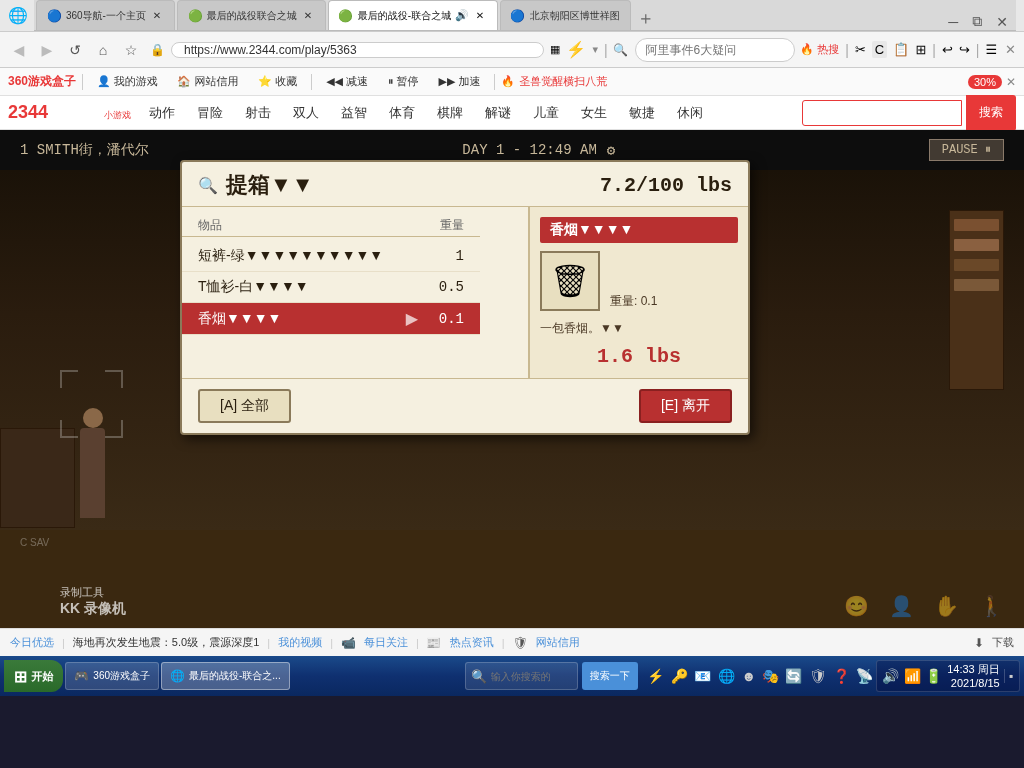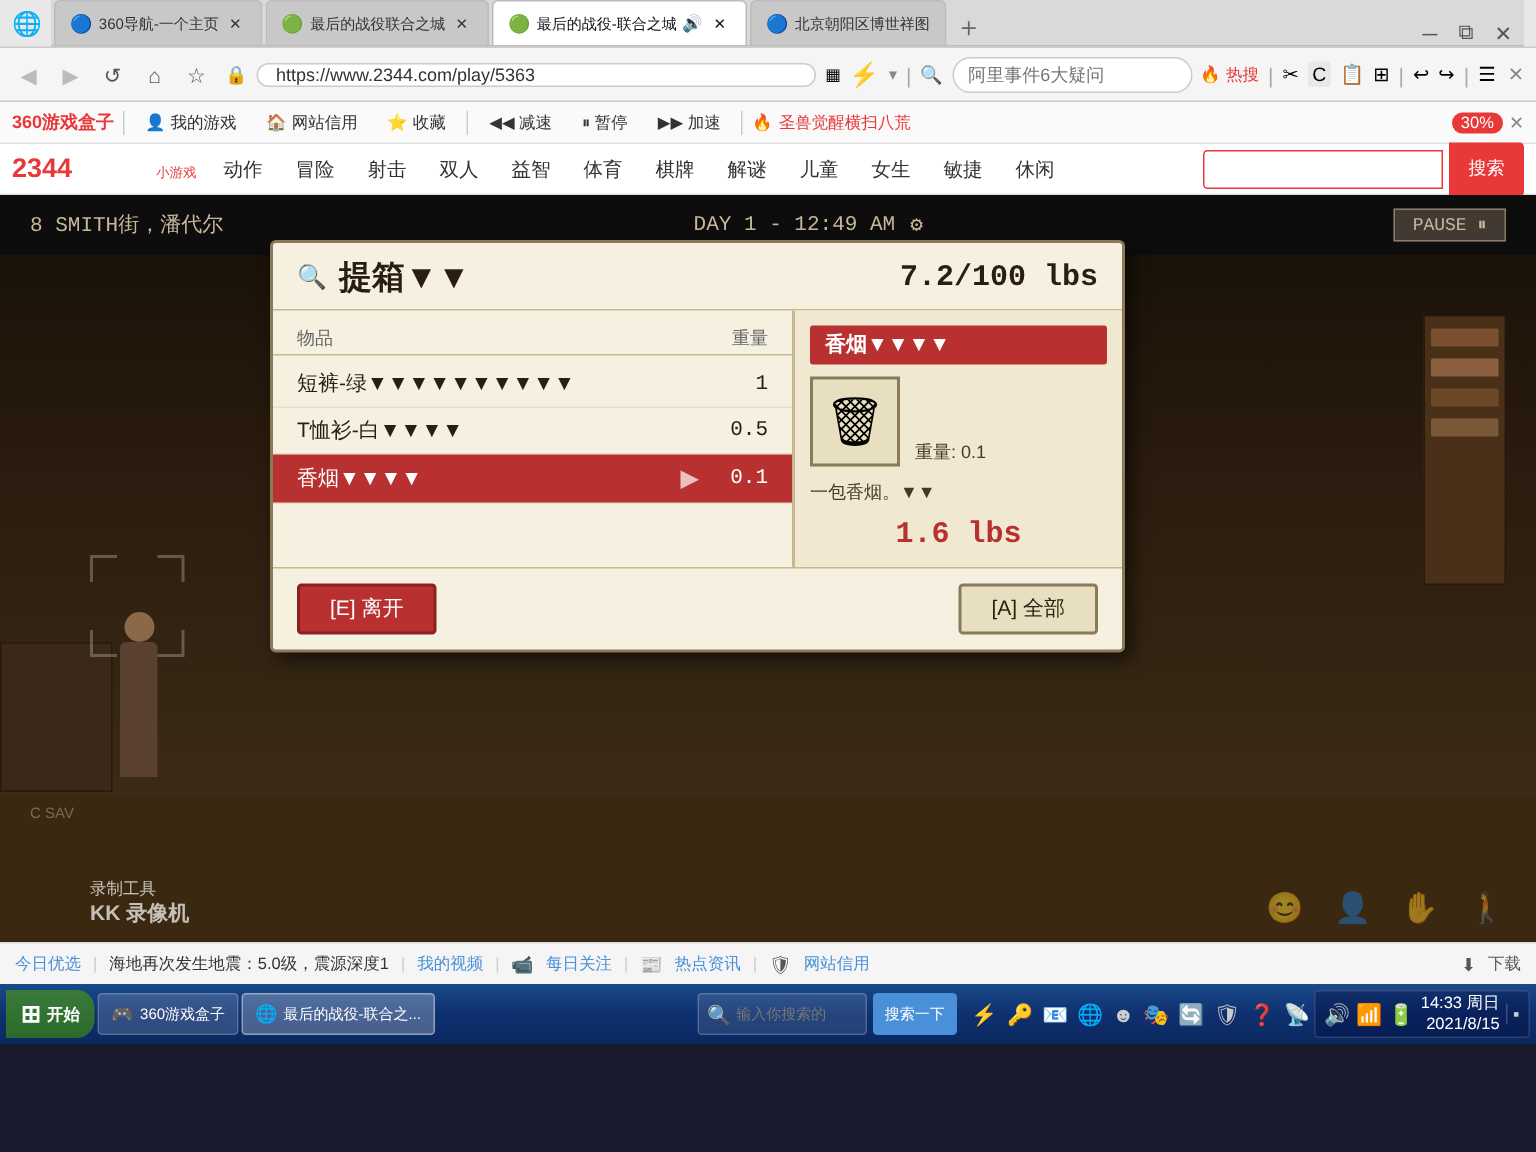--- a/index.html
+++ b/index.html
@@ -217,20 +217,21 @@
     }
     .modal-weight {
       font-size: 20px; font-weight: bold;
       color: #2a1f0f;
       font-family: 'Courier New', monospace;
     }
 
     
     .modal-content {
       display: flex;
+      gap: 48px;
     }
 
     
     .inventory-list {
       flex: 1;
       padding: 8px 0;
     }
     .list-header {
       display: flex; justify-content: space-between;
       padding: 2px 16px;
@@ -531,21 +532,21 @@
 
     <div style="position:absolute;top:200px;left:60px;width:18px;height:18px;border-top:2px solid rgba(255,255,255,0.25);border-left:2px solid rgba(255,255,255,0.25);"></div>
     <div style="position:absolute;top:200px;left:105px;width:18px;height:18px;border-top:2px solid rgba(255,255,255,0.25);border-right:2px solid rgba(255,255,255,0.25);"></div>
     <div style="position:absolute;top:250px;left:60px;width:18px;height:18px;border-bottom:2px solid rgba(255,255,255,0.25);border-left:2px solid rgba(255,255,255,0.25);"></div>
     <div style="position:absolute;top:250px;left:105px;width:18px;height:18px;border-bottom:2px solid rgba(255,255,255,0.25);border-right:2px solid rgba(255,255,255,0.25);"></div>
 
     <div style="position:absolute;bottom:80px;left:20px;color:rgba(255,255,255,0.3);font-size:10px;">C SAV</div>
   </div>
 
   <div class="game-top-bar">
-    <span>8 SMITH街，潘代尔</span>
+    <span>1 SMITH街，潘代尔</span>
     <div class="game-datetime">
       <span>DAY 1 - 12:49 AM</span>
       <span style="cursor:pointer;">⚙</span>
     </div>
     <button class="pause-btn">PAUSE ⏸</button>
   </div>
 
   <div class="inventory-modal">
 
     <div class="modal-header">
@@ -590,22 +591,22 @@
           </div>
         </div>
         <div class="detail-desc">一包香烟。▼▼</div>
         <div class="total-weight-section">
           <div class="total-weight-value">1.6 lbs</div>
         </div>
       </div>
     </div>
 
     <div class="modal-footer">
+      <button class="modal-btn btn-take-all">[A] 全部</button>
       <button class="modal-btn btn-leave">[E] 离开</button>
-      <button class="modal-btn btn-take-all">[A] 全部</button>
     </div>
   </div>
 
   <div class="recording-overlay">
     <div style="font-size:11px;">录制工具</div>
     <div style="font-size:14px;font-weight:bold;">KK 录像机</div>
   </div>
 
   <div class="controls-overlay">
     <span style="font-size:20px;opacity:0.5;color:#888;">😊</span>

